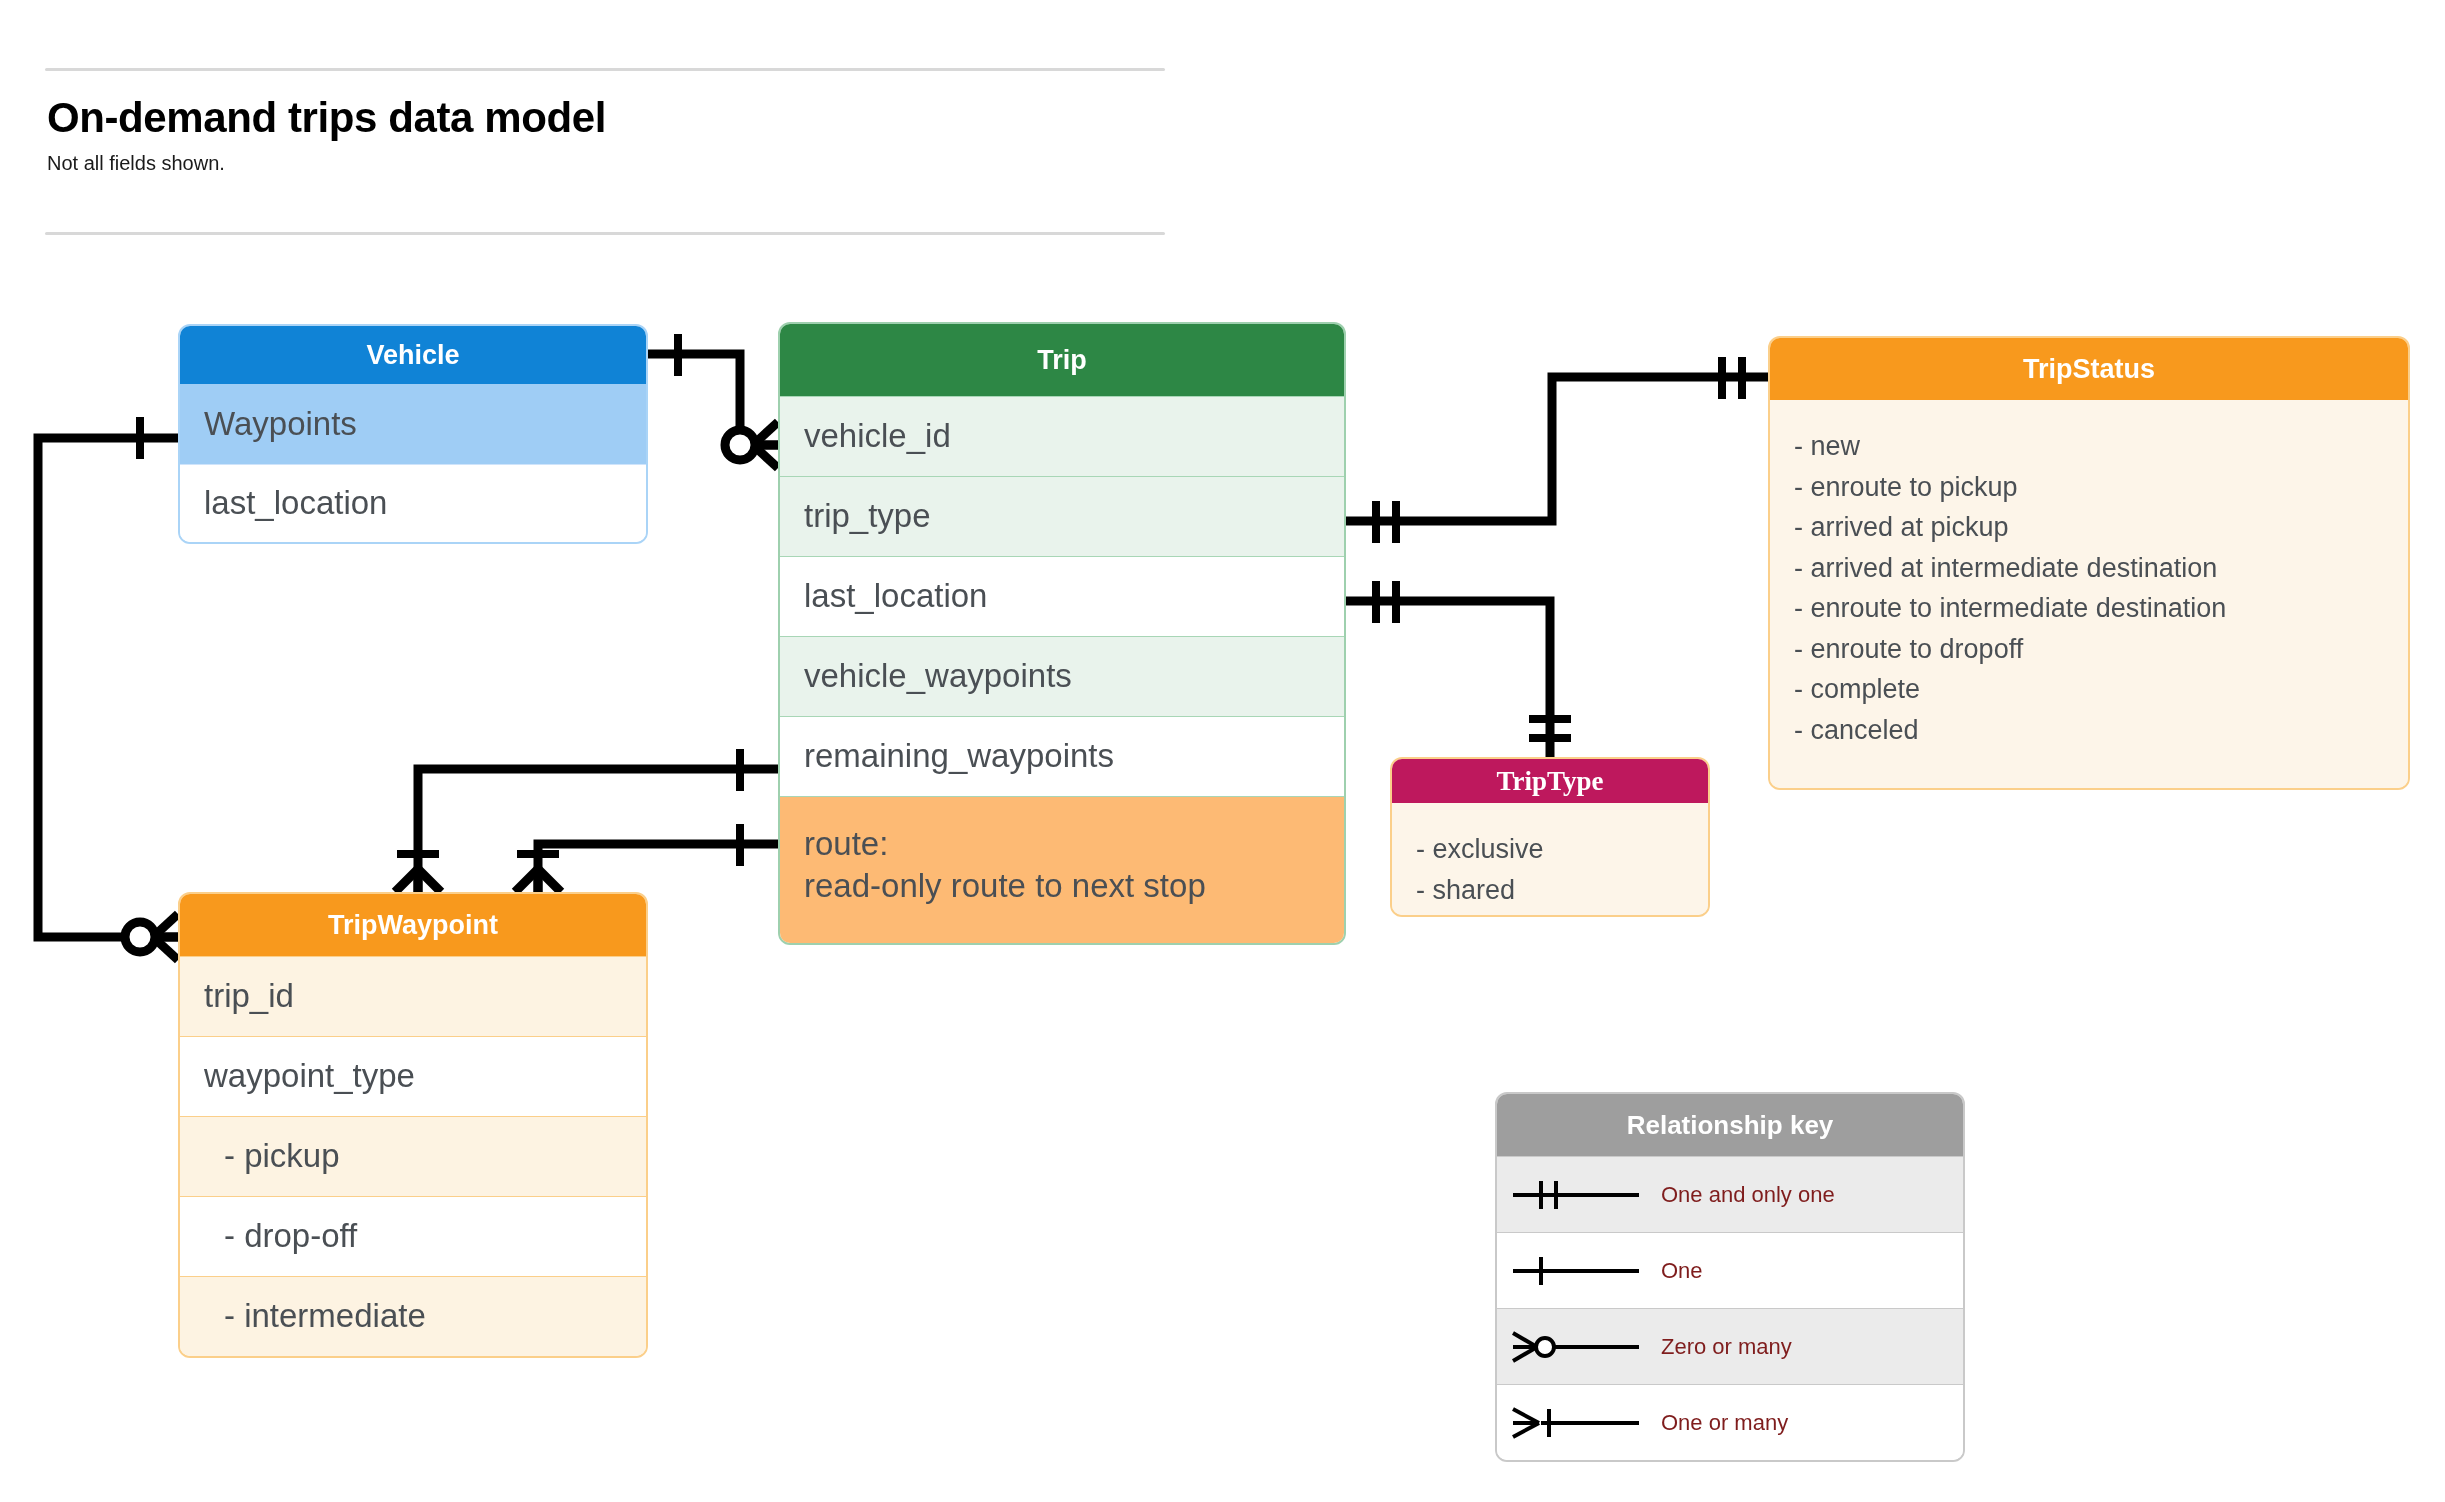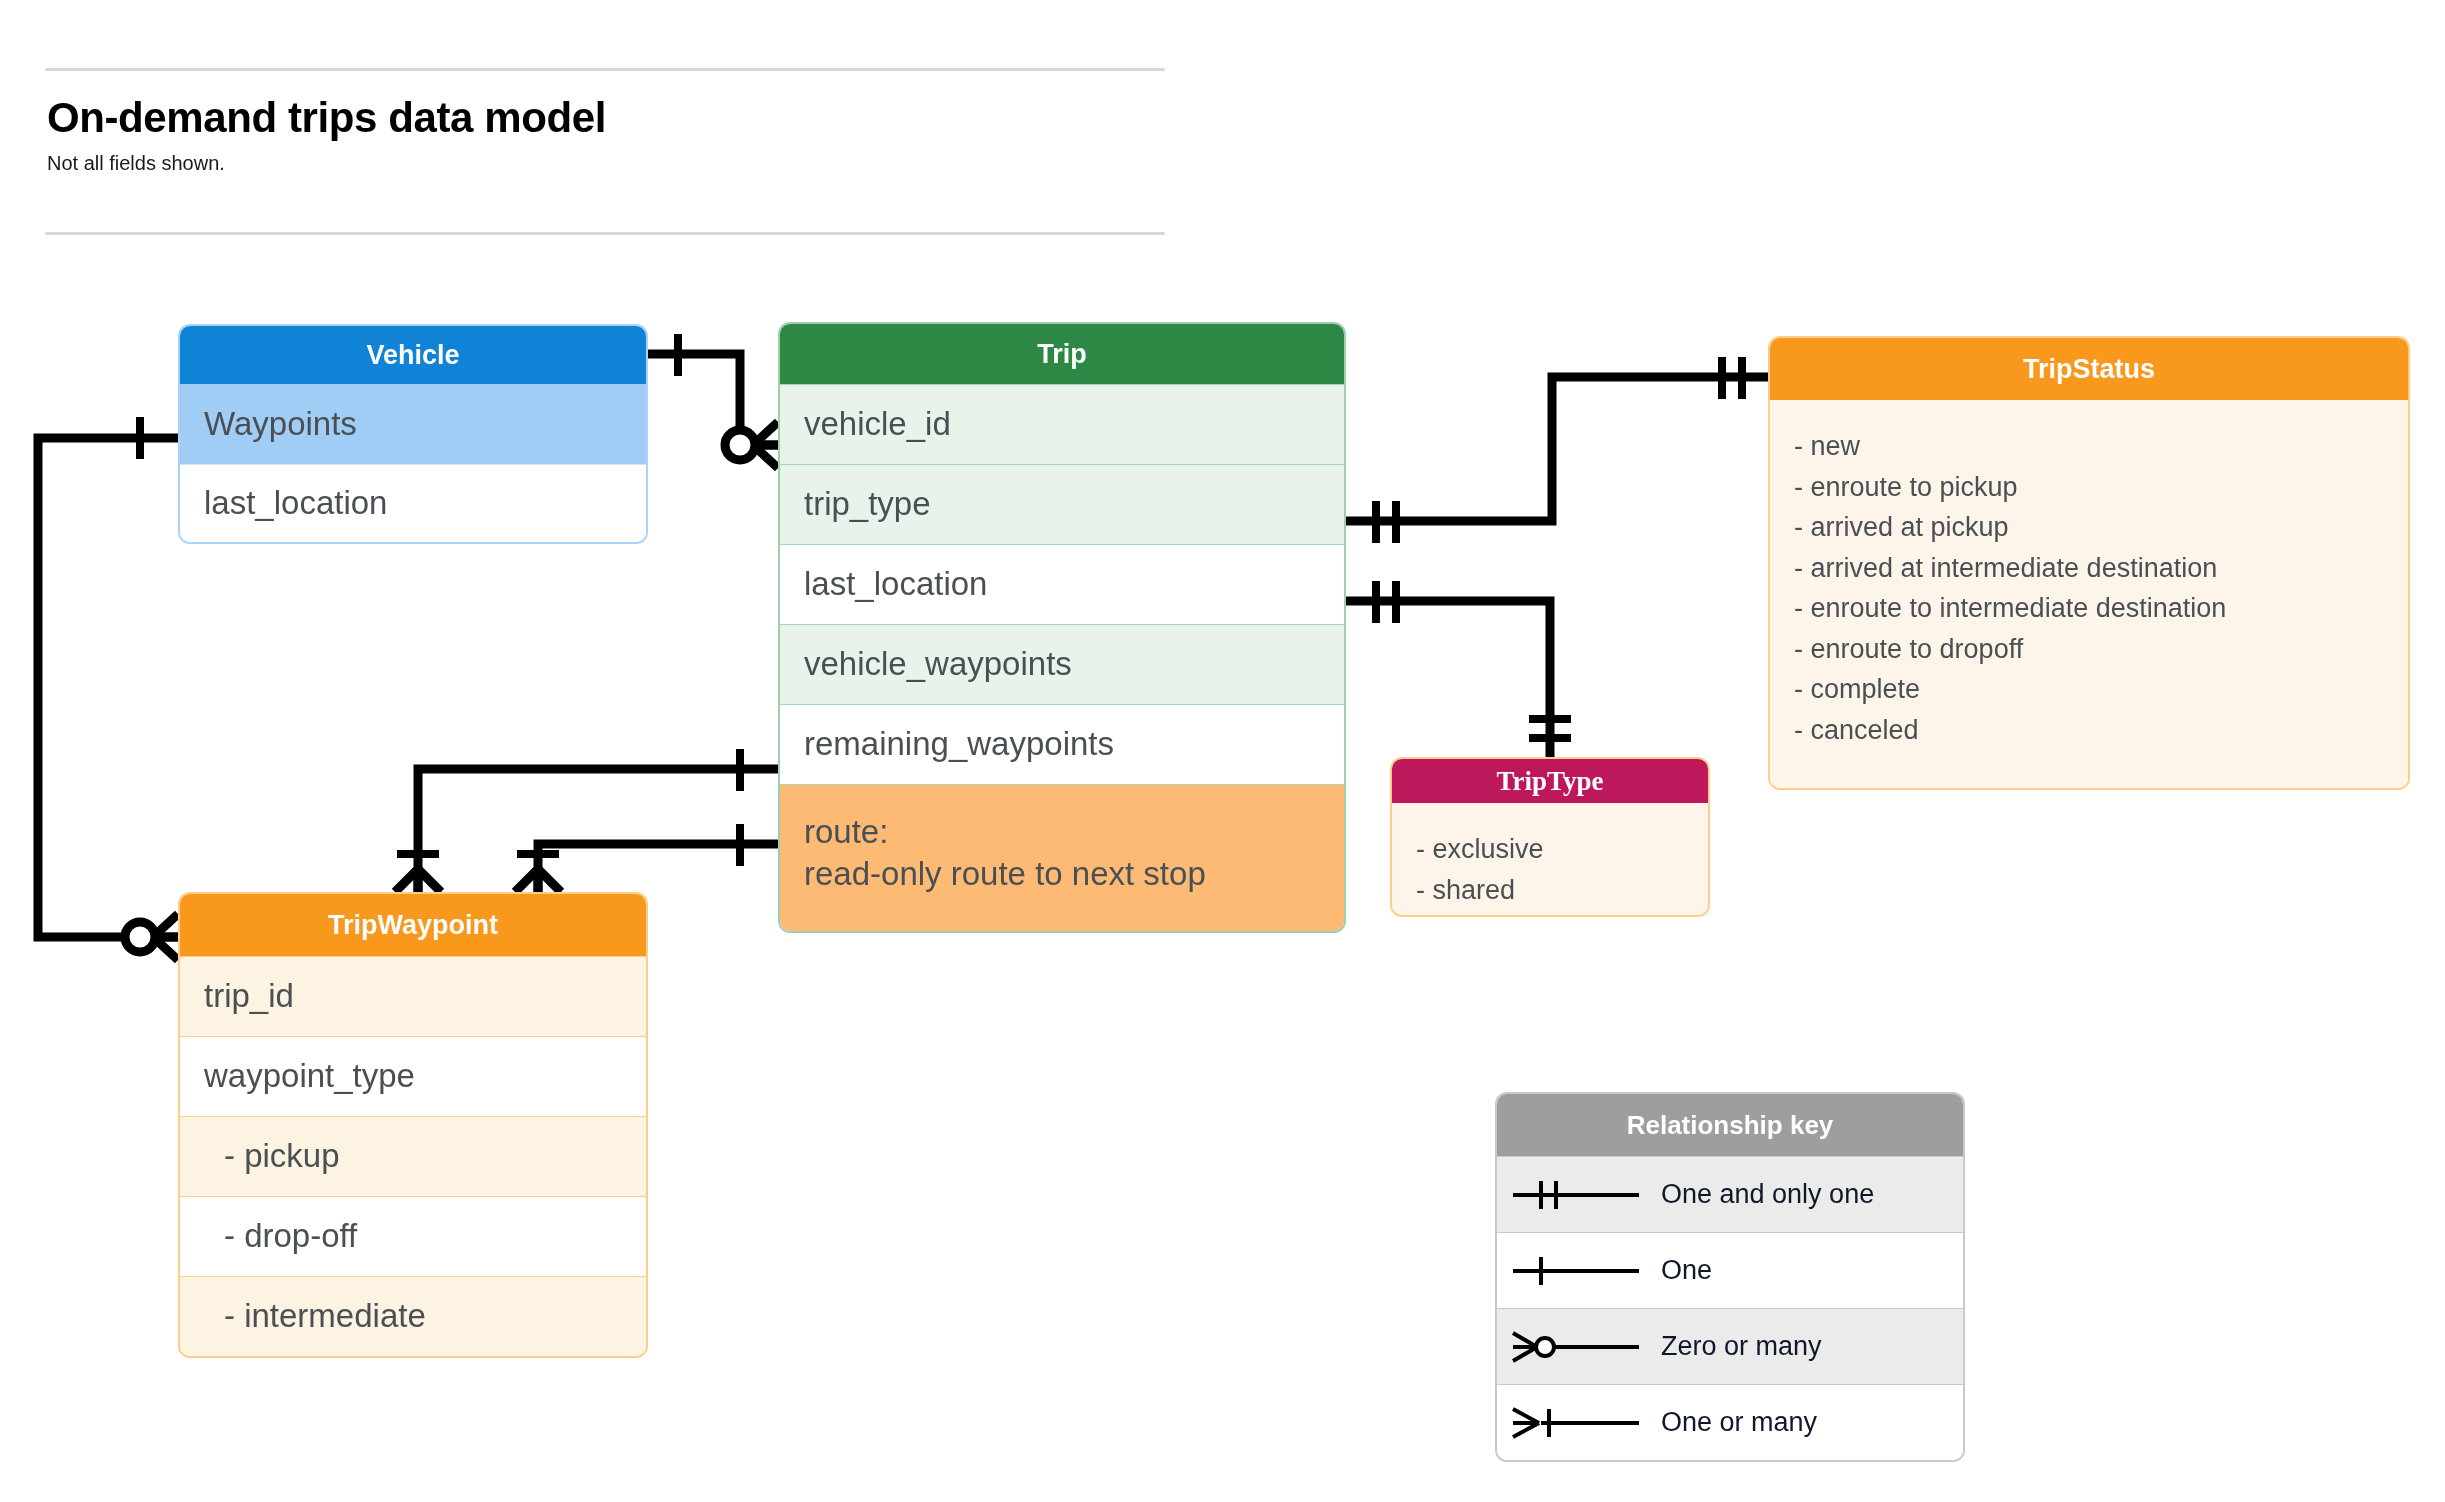--- a/index.html
+++ b/index.html
@@ -99,21 +99,21 @@
   #entity-vehicle { left: 178px; top: 300px; width: 470px;
                     border: 2px solid #aad4f7; background: #ffffff; }
   #entity-vehicle .hdr { background: #1083d6; height: 58px; }
   #entity-vehicle .row.r0 { background: #9fcdf5; height: 80px; }
   #entity-vehicle .row.r1 { background: #ffffff; height: 78px;
                             border-top: 1px solid #cfe4fb; }
 
   
   #entity-trip { left: 778px; top: 298px; width: 568px;
                  border: 2px solid #9ed0ae; background: #ffffff; }
-  #entity-trip .hdr { background: #2d8745; height: 60px; }
+  #entity-trip .hdr { background: #2d8745; height: 72px; }
   #entity-trip .row { height: 80px; border-top: 1px solid #a8d6b6; }
   #entity-trip .row.tint { background: #e9f3ec; }
   #entity-trip .row.plain { background: #ffffff; }
   #entity-trip .row.multi { height: 147px; background: #fdba74;
                             border-top: 1px solid #a8d6b6; padding-left: 24px; }
 
   
   #entity-tripwaypoint { left: 178px; top: 868px; width: 470px;
                          border: 2px solid #fbcf8a; background: #ffffff; }
   #entity-tripwaypoint .hdr { background: #f8991d; height: 62px; }
@@ -142,21 +142,21 @@
     height: 76px;
     display: flex;
     align-items: center;
     border-top: 1px solid #c9c9c9;
     box-sizing: border-box;
   }
   .legend-row.tint { background: #ebebeb; }
   .legend-row.plain { background: #ffffff; }
   .legend-sym { width: 150px; padding-left: 14px; flex: none; display: flex;
                 align-items: center; }
-  .legend-label { font-size: 27px; color: #0f172a; }
+  .legend-label { font-size: 22px; color: #7f1d1d; }
 
   
   #wires {
     position: absolute;
     left: 0; top: 0;
     width: 2445px; height: 1502px;
     z-index: 1;
     pointer-events: none;
   }
   #wires path, #wires line, #wires polyline { fill: none; stroke: #000000; }

